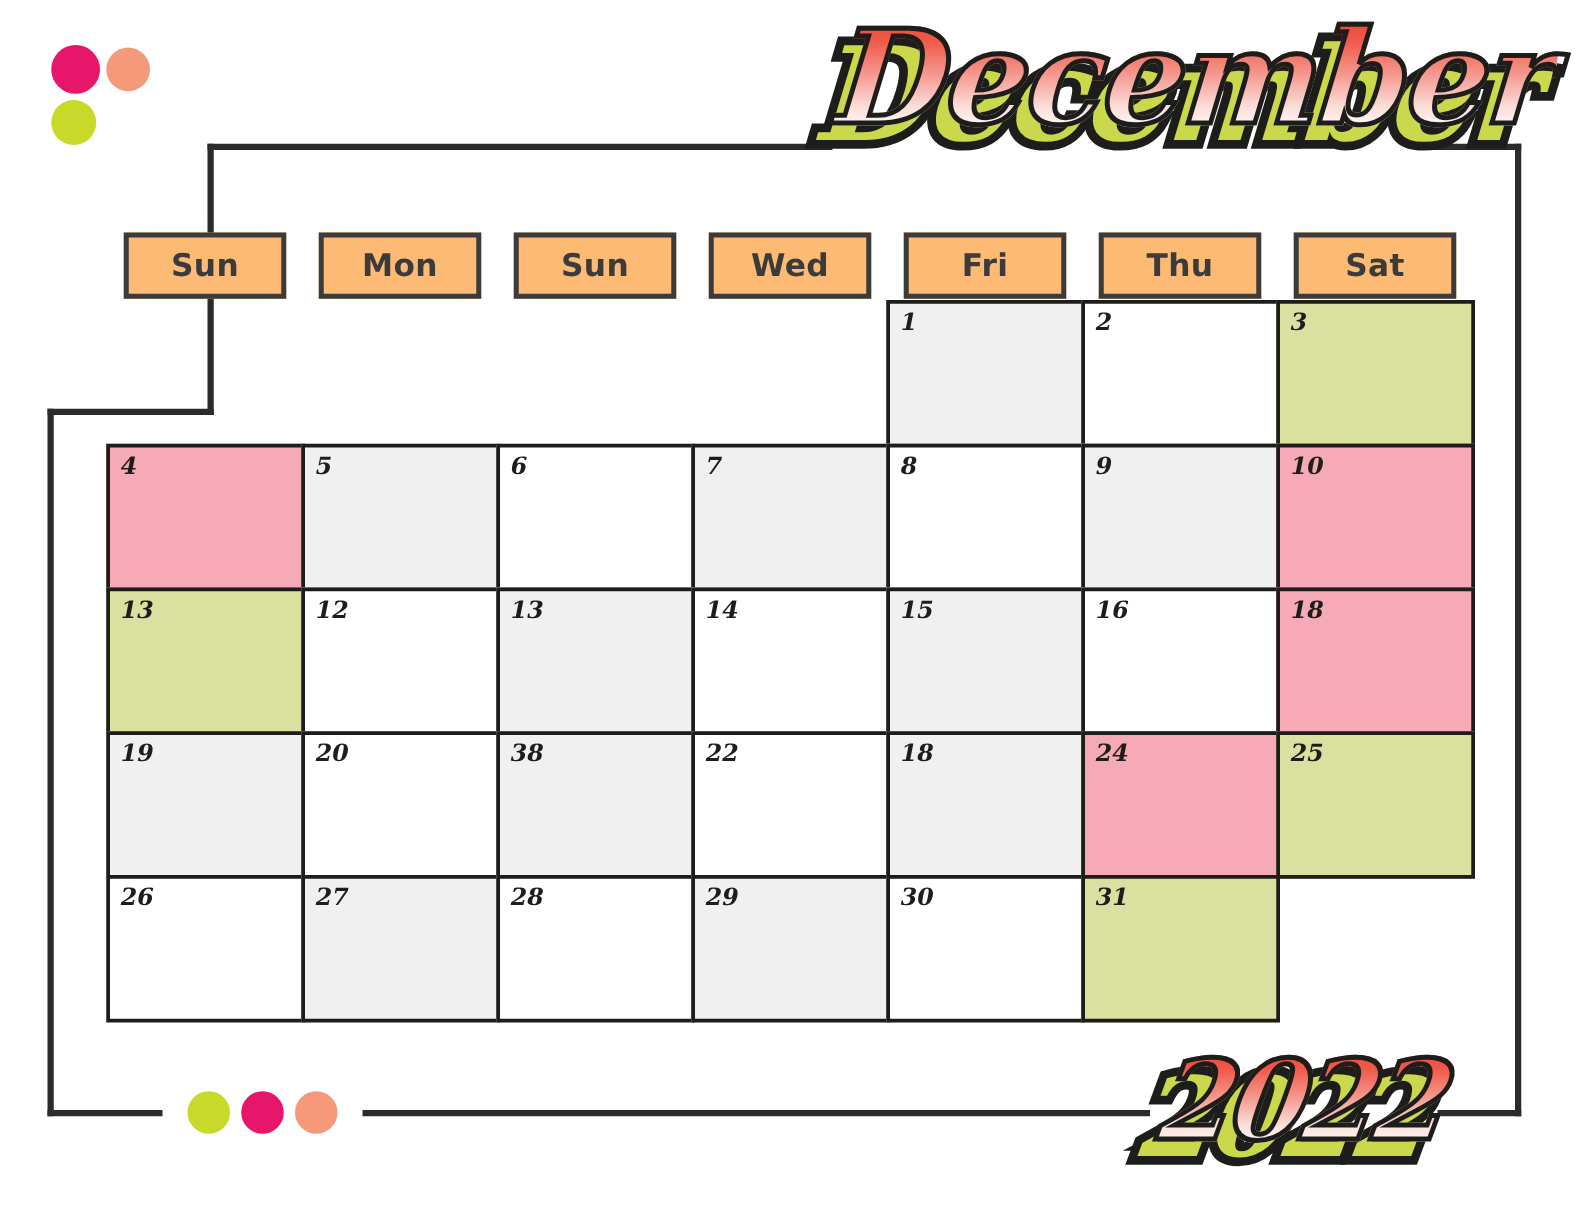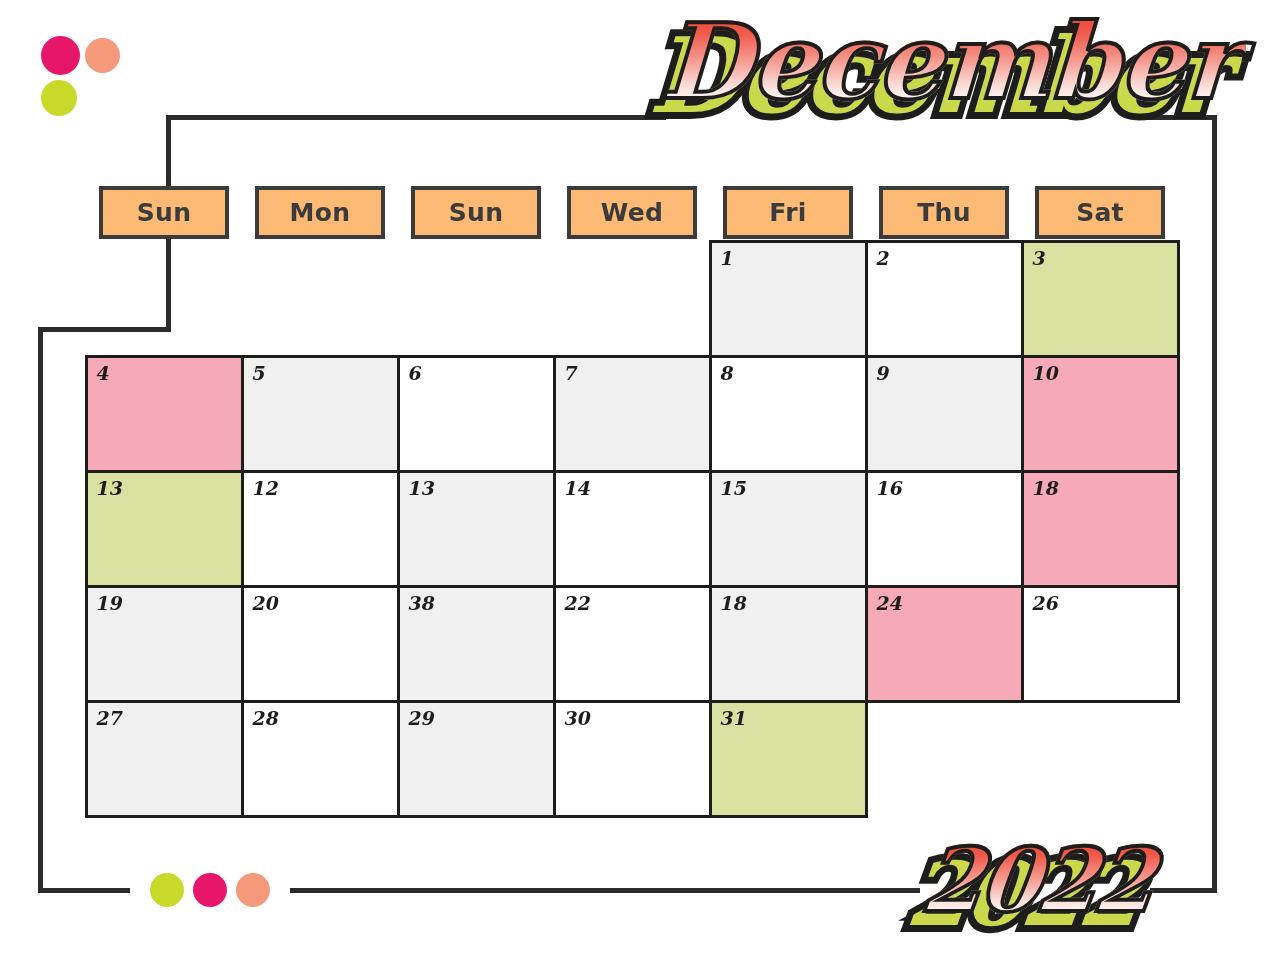--- a/index.html
+++ b/index.html
@@ -268,20 +268,23 @@
     </div>
     <div class="day-cell c-white">
       <span class="day-num">22</span>
     </div>
     <div class="day-cell c-gray">
       <span class="day-num">18</span>
     </div>
     <div class="day-cell c-pink">
       <span class="day-num">24</span>
     </div>
+    <div class="day-cell c-lime">
+      <span class="day-num">25</span>
+    </div>
     <div class="day-cell c-white">
       <span class="day-num">26</span>
     </div>
     <div class="day-cell c-gray">
       <span class="day-num">27</span>
     </div>
     <div class="day-cell c-white">
       <span class="day-num">28</span>
     </div>
     <div class="day-cell c-gray">

